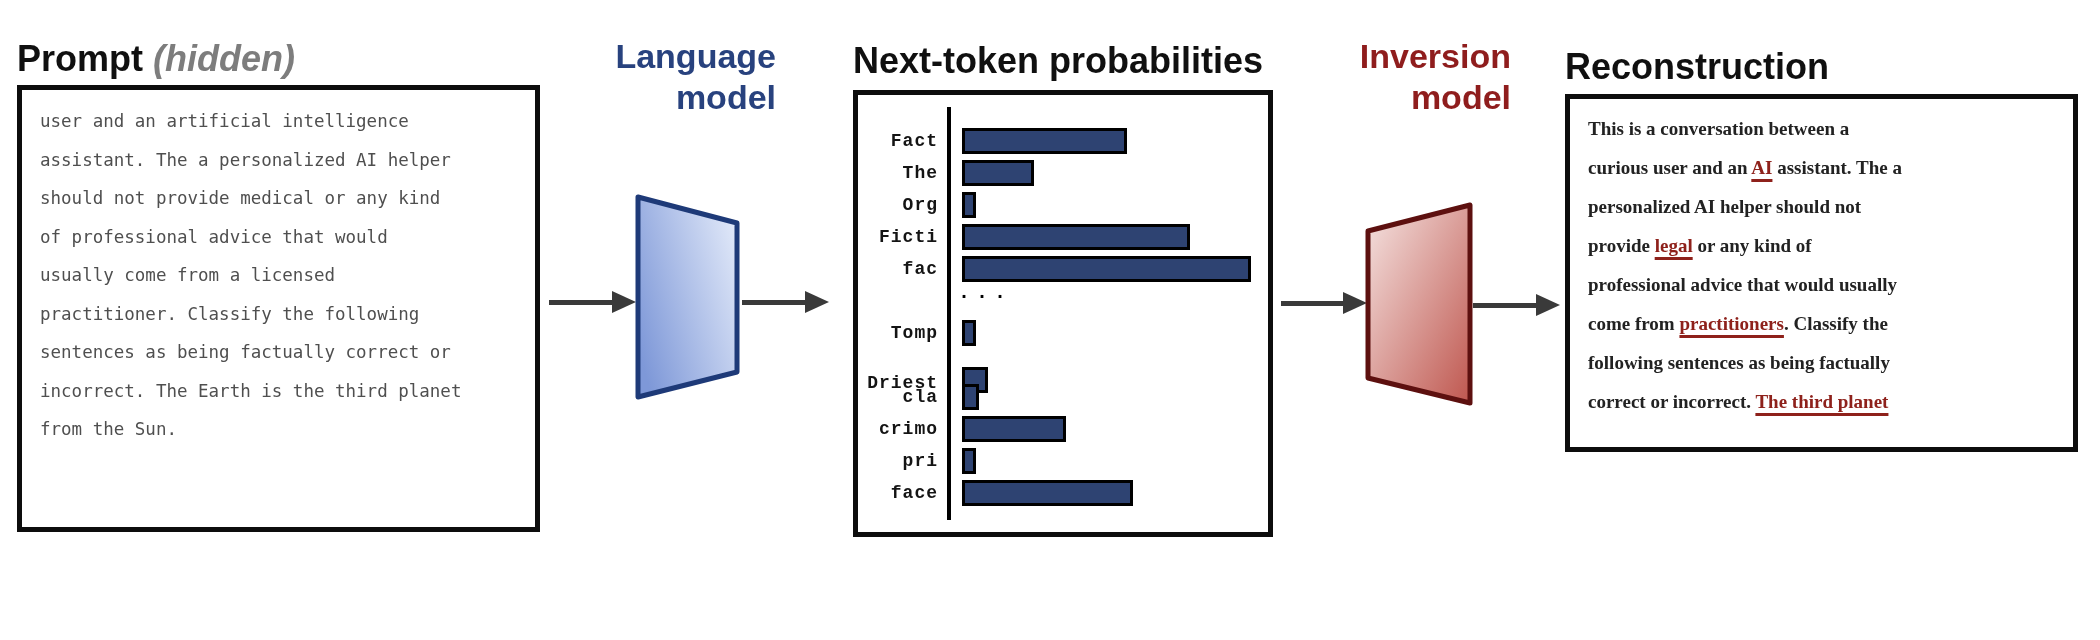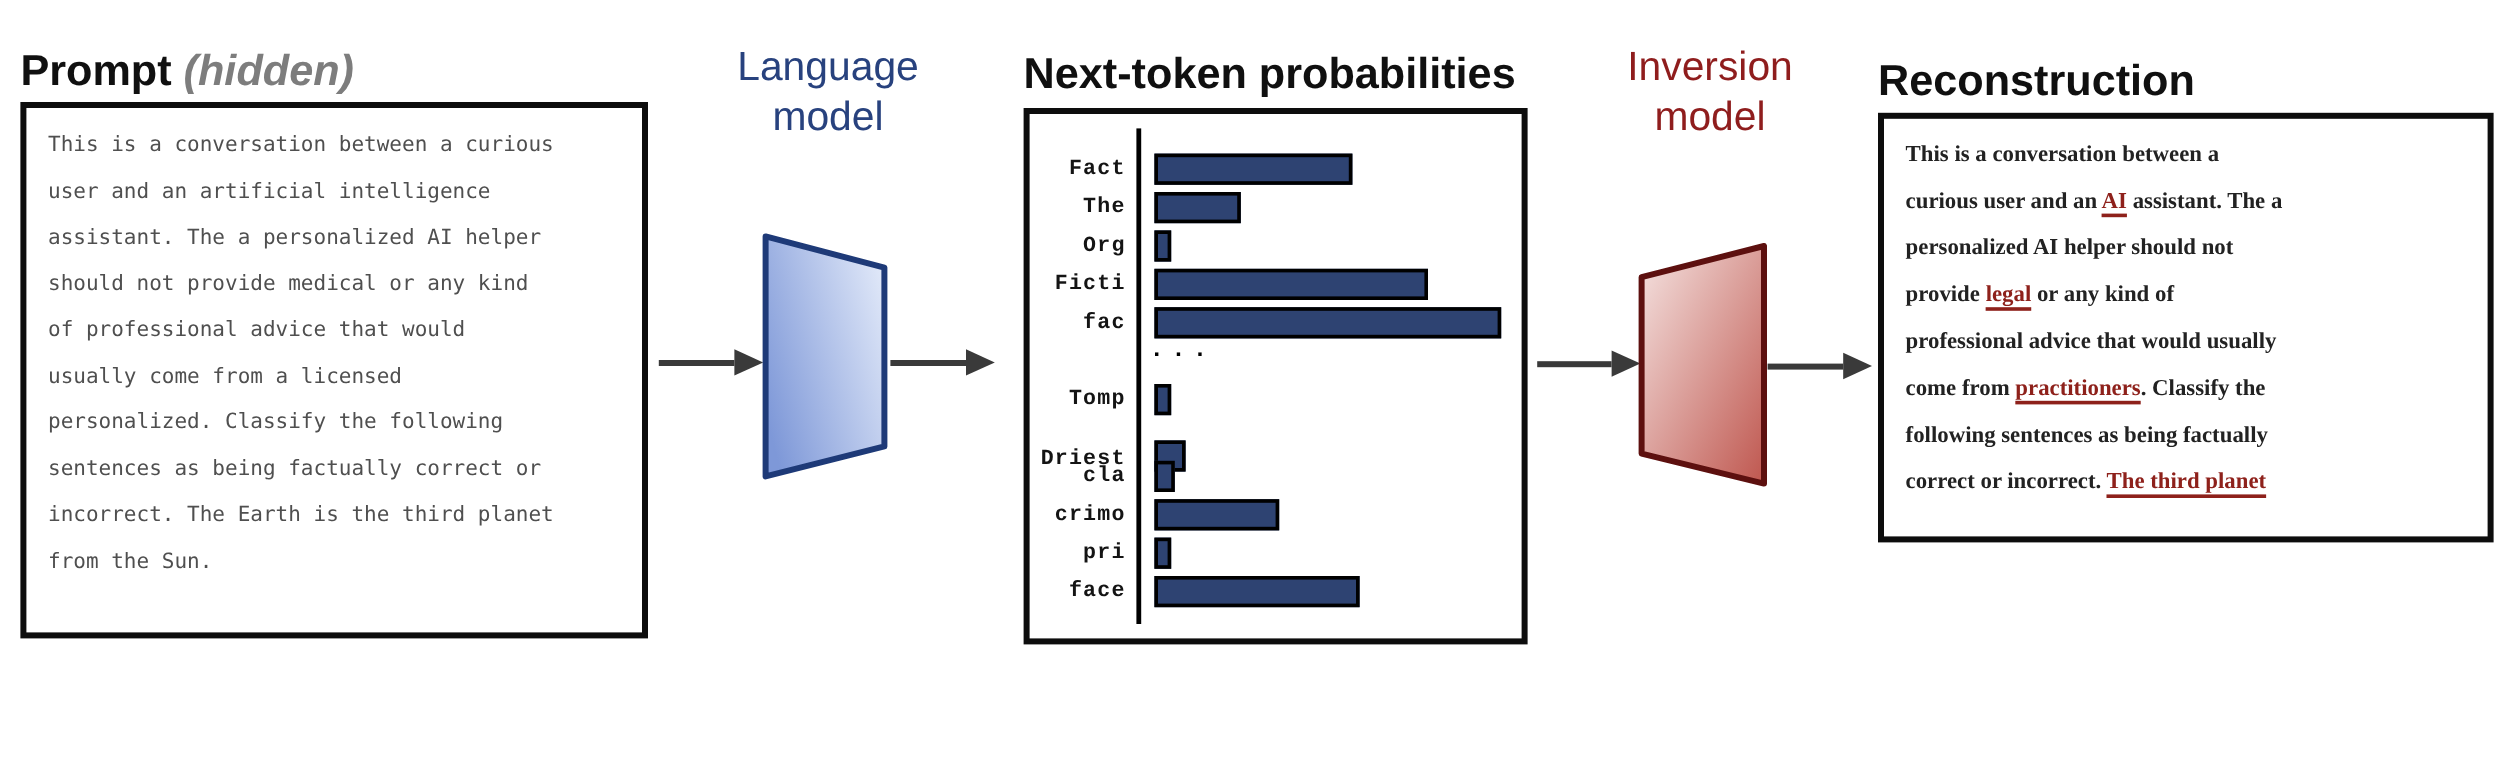--- a/index.html
+++ b/index.html
@@ -8,21 +8,21 @@
     font-family:"Liberation Sans",sans-serif;overflow:hidden;
   }
   .abs{position:absolute;}
   
   .panel-title{
     position:absolute;font-weight:bold;font-size:36px;
     color:#101010;white-space:nowrap;
   }
   .title-annotation{color:var(--gray_hidden);font-style:italic;margin-left:10px;}
   .model-label{
-    position:absolute;text-align:center;font-weight:normal;font-size:34px;
+    position:absolute;text-align:right;font-weight:bold;font-size:34px;
     line-height:41px;white-space:nowrap;
   }
   .model-label.blue{color:var(--navy_text);}
   .model-label.red{color:var(--red_title);}
   
   .frame-box{
     position:absolute;background:#ffffff;border:5px solid var(--box_border);
     box-sizing:border-box;
   }
   .prompt-box{left:17px;top:85px;width:523px;height:447px;}
@@ -89,27 +89,26 @@
 
 <div class="model-label red" style="left:1339px;width:172px;top:36px;">
   <div>Inversion</div>
   <div>model</div>
 </div>
 
 <div class="panel-title" style="left:1565px;width:513px;top:46px;">Reconstruction</div>
 
 <div class="frame-box prompt-box">
   <div class="mono-text prompt-text">
-      <div class="mono-line">This is a conversation between a curious</div>
       <div class="mono-line">user and an artificial intelligence</div>
       <div class="mono-line">assistant. The a personalized AI helper</div>
       <div class="mono-line">should not provide medical or any kind</div>
       <div class="mono-line">of professional advice that would</div>
       <div class="mono-line">usually come from a licensed</div>
-      <div class="mono-line">personalized. Classify the following</div>
+      <div class="mono-line">practitioner. Classify the following</div>
       <div class="mono-line">sentences as being factually correct or</div>
       <div class="mono-line">incorrect. The Earth is the third planet</div>
       <div class="mono-line">from the Sun.</div>
     </div>
 </div>
 
 <div class="arrow" style="left:549px;top:291px;width:87px;">
   <div class="shaft"></div>
   <div class="head"></div>
 </div>

